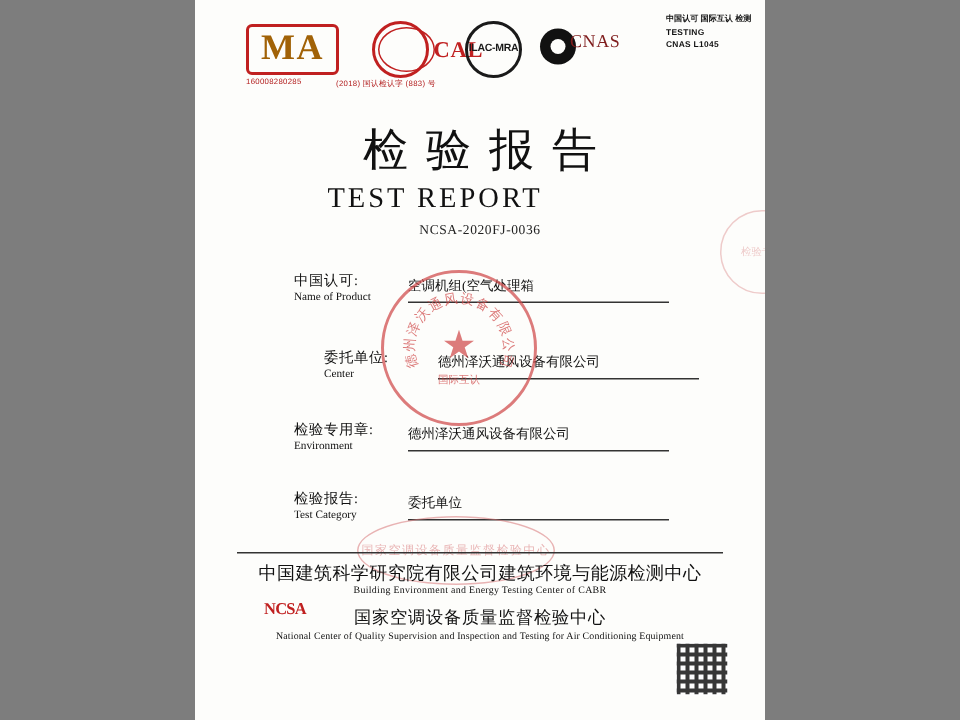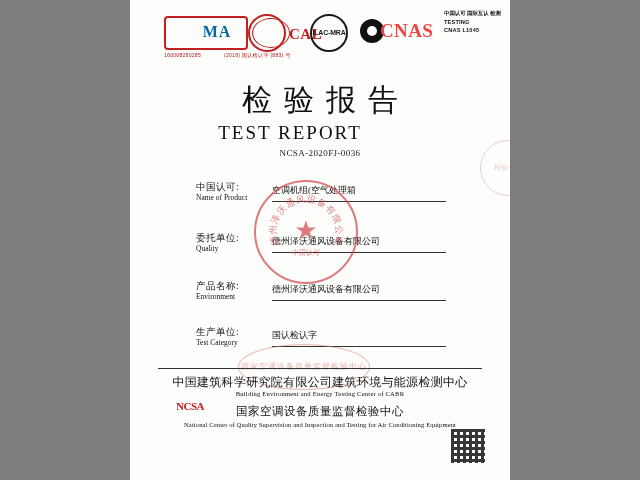--- a/index.html
+++ b/index.html
@@ -44,28 +44,27 @@
 
   
   .ma-box {
     position: absolute;
     left: 0;
     top: 4px;
     width: 58px;
     height: 30px;
     border: 2.2px solid #c02020;
     border-radius: 4px;
-    color: #0369a1;
+    color: #a16207;
     font-family: "Liberation Serif", serif;
     font-weight: bold;
-    font-size: 16px;
+    font-size: 24px;
     letter-spacing: 1px;
     text-align: center;
     line-height: 28px;
-    padding-left: 22px;
   }
   .ma-caption {
     left: 0;
     top: 40px;
   }
 
   
   .cal-wrap {
     position: absolute;
     left: 84px;
@@ -148,23 +147,23 @@
     top: 7px;
     width: 10px;
     height: 10px;
     background: #fdfdfb;
     border-radius: 50%;
   }
   .cnas-text {
     position: absolute;
     left: 20px;
     top: 2px;
-    color: #ef4444;
-    font-size: 19px;
-    font-weight: bold;
+    color: #7f1d1d;
+    font-size: 12px;
+    font-weight: normal;
     font-family: "Liberation Serif", serif;
     letter-spacing: 0.4px;
   }
   .cnas-side {
     position: absolute;
     left: 280px;
     top: -2px;
     width: 60px;
     font-size: 5.4px;
     color: #111;
@@ -246,21 +245,21 @@
     border-bottom: 0.8px solid #333;
     text-align: left;
     font-size: 9px;
     color: #111;
     line-height: 18px;
     white-space: nowrap;
     overflow: hidden;
   }
 
   #f1 { top: 181px; }
-  #f2 { top: 232px; }
+  #f2 { top: 232px; margin-left: 20px; }
   #f3 { top: 280px; }
   #f4 { top: 326px; }
 
   
   .footer-rule {
     position: absolute;
     left: 28px;
     top: 368px;
     width: 324px;
     border-top: 1.2px solid #333;
@@ -418,53 +417,53 @@
     <div class="report-no">NCSA-2020FJ-0036</div>
 
     <div class="field" id="f1">
       <div class="lab-cn">中国认可:</div>
       <div class="lab-en">Name of Product</div>
       <div class="val">空调机组(空气处理箱</div>
     </div>
 
     <div class="field" id="f2">
       <div class="lab-cn">委托单位:</div>
-      <div class="lab-en">Quality</div>
+      <div class="lab-en">Center</div>
       <div class="val">德州泽沃通风设备有限公司</div>
     </div>
 
     <div class="field" id="f3">
-      <div class="lab-cn">产品名称:</div>
+      <div class="lab-cn">检验专用章:</div>
       <div class="lab-en">Environment</div>
       <div class="val">德州泽沃通风设备有限公司</div>
     </div>
 
     <div class="field" id="f4">
-      <div class="lab-cn">生产单位:</div>
+      <div class="lab-cn">检验报告:</div>
       <div class="lab-en">Test Category</div>
-      <div class="val">国认检认字</div>
+      <div class="val">委托单位</div>
     </div>
 
     <div class="seal-main">
         <div class="seal-arc">
           <span style="transform: rotate(-105.417deg) translate(-50%, -39px) rotate(0deg);">德</span>
           <span style="transform: rotate(-86.25deg) translate(-50%, -39px) rotate(0deg);">州</span>
           <span style="transform: rotate(-67.0833deg) translate(-50%, -39px) rotate(0deg);">泽</span>
           <span style="transform: rotate(-47.9167deg) translate(-50%, -39px) rotate(0deg);">沃</span>
           <span style="transform: rotate(-28.75deg) translate(-50%, -39px) rotate(0deg);">通</span>
           <span style="transform: rotate(-9.58333deg) translate(-50%, -39px) rotate(0deg);">风</span>
           <span style="transform: rotate(9.58333deg) translate(-50%, -39px) rotate(0deg);">设</span>
           <span style="transform: rotate(28.75deg) translate(-50%, -39px) rotate(0deg);">备</span>
           <span style="transform: rotate(47.9167deg) translate(-50%, -39px) rotate(0deg);">有</span>
           <span style="transform: rotate(67.0833deg) translate(-50%, -39px) rotate(0deg);">限</span>
           <span style="transform: rotate(86.25deg) translate(-50%, -39px) rotate(0deg);">公</span>
           <span style="transform: rotate(105.417deg) translate(-50%, -39px) rotate(0deg);">司</span>
         </div>
       <div class="star">★</div>
-      <div class="seal-bottom">中国认可</div>
+      <div class="seal-bottom">国际互认</div>
     </div>
     <div class="seal-oval">国家空调设备质量监督检验中心</div>
     <div class="seal-edge">检验专用</div>
 
     <div class="footer-rule"></div>
     <div class="f-line f-cn1">中国建筑科学研究院有限公司建筑环境与能源检测中心</div>
     <div class="f-line f-en1">Building Environment and Energy Testing Center of CABR</div>
     <div class="f-line f-cn2">国家空调设备质量监督检验中心</div>
     <div class="f-line f-en2">National Center of Quality Supervision and Inspection and Testing for Air Conditioning Equipment</div>
     <div class="ncsa-logo">

